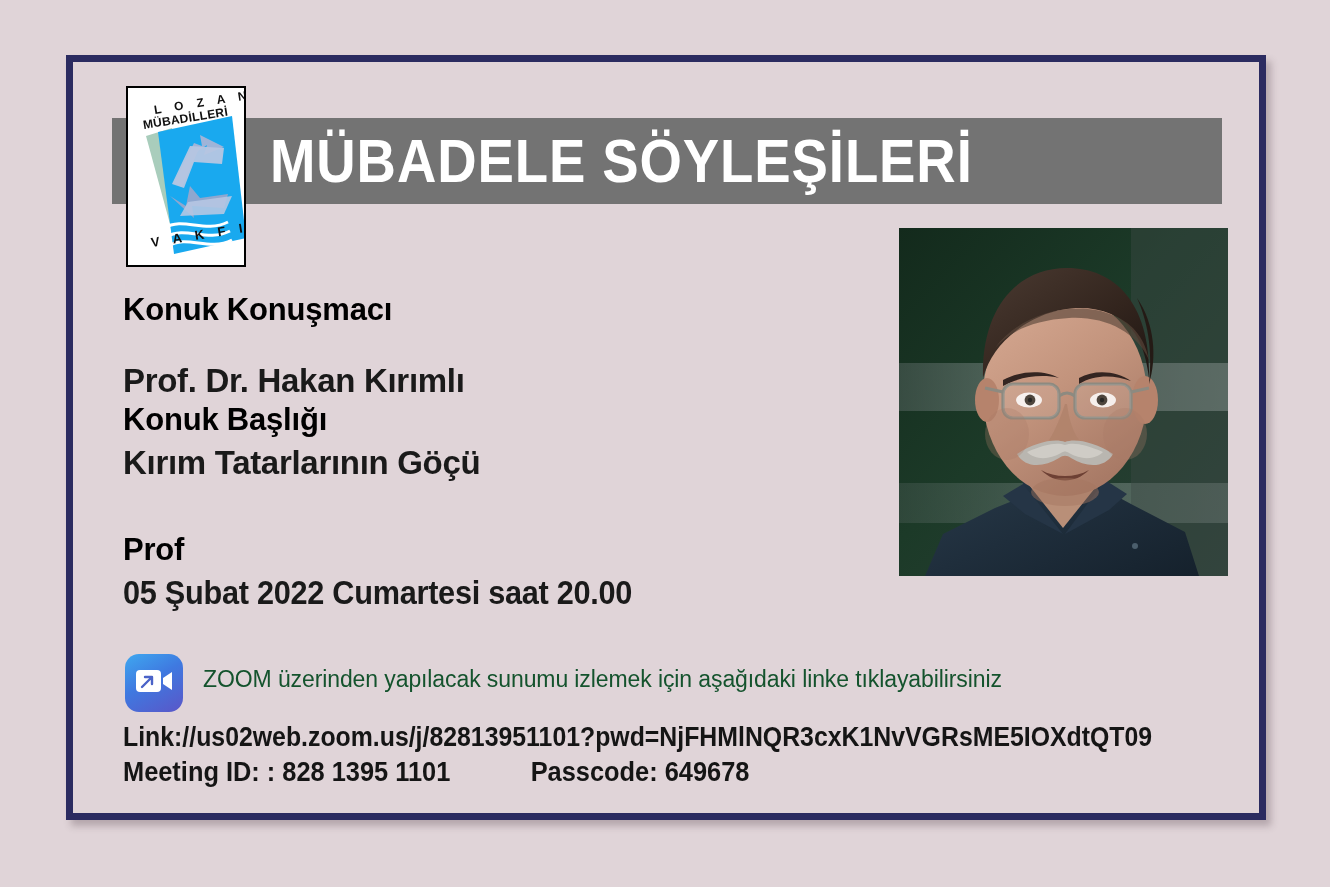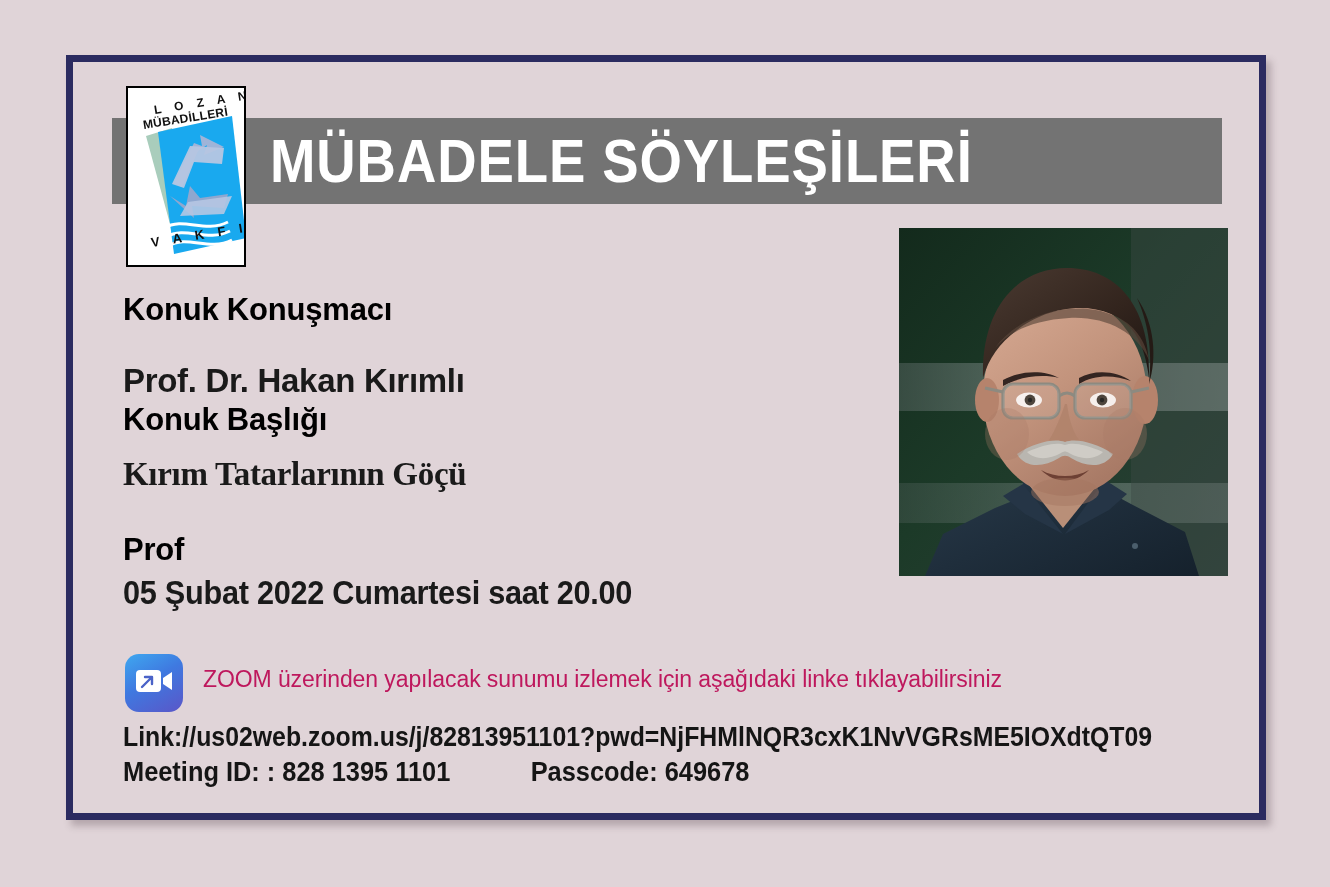--- a/index.html
+++ b/index.html
@@ -132,21 +132,21 @@
   .value-black {
     color: #1a1a1a;
     font-weight: bold;
     font-size: 33px;
     line-height: 1.30;
     letter-spacing: -0.3px;
   }
   #speaker-label { position: absolute; left: 0;  top: 0px; }
   #speaker-name  { position: absolute; left: 0;  top: 42px; margin-top: 28px; }
   #topic-label   { position: absolute; left: 0;  top: 110px; }
-  #topic-value   { position: absolute; left: 0;  top: 163px; font-family: Liberation Serif, serif; }
+  #topic-value   { position: absolute; left: 0;  top: 152px; }
   #date-label    { position: absolute; left: 0;  top: 240px; }
   #date-value    {
     position: absolute; left: 0; top: 282px;
     font-family: "Liberation Sans Narrow", "Liberation Sans", sans-serif;
     transform: scaleX(0.93);
     transform-origin: left top;
     white-space: nowrap;
   }
 
   
@@ -162,21 +162,21 @@
     width: 58px; height: 58px;
     border-radius: 14px;
     background: linear-gradient(150deg, #3ea8f0 0%, #3f79e0 45%, #5a56c8 100%);
   }
   #zoom-icon svg { position: absolute; left: 10px; top: 15px; }
   #zoom-note {
     position: absolute;
     left: 78px;
     top: 12px;
     font-size: 23px;
-    color: #be185d;
+    color: #14532d;
     white-space: nowrap;
     letter-spacing: -0.1px;
   }
 
   
   #link-line {
     position: absolute;
     left: 123px;
     top: 722px;
     font-size: 27px;

